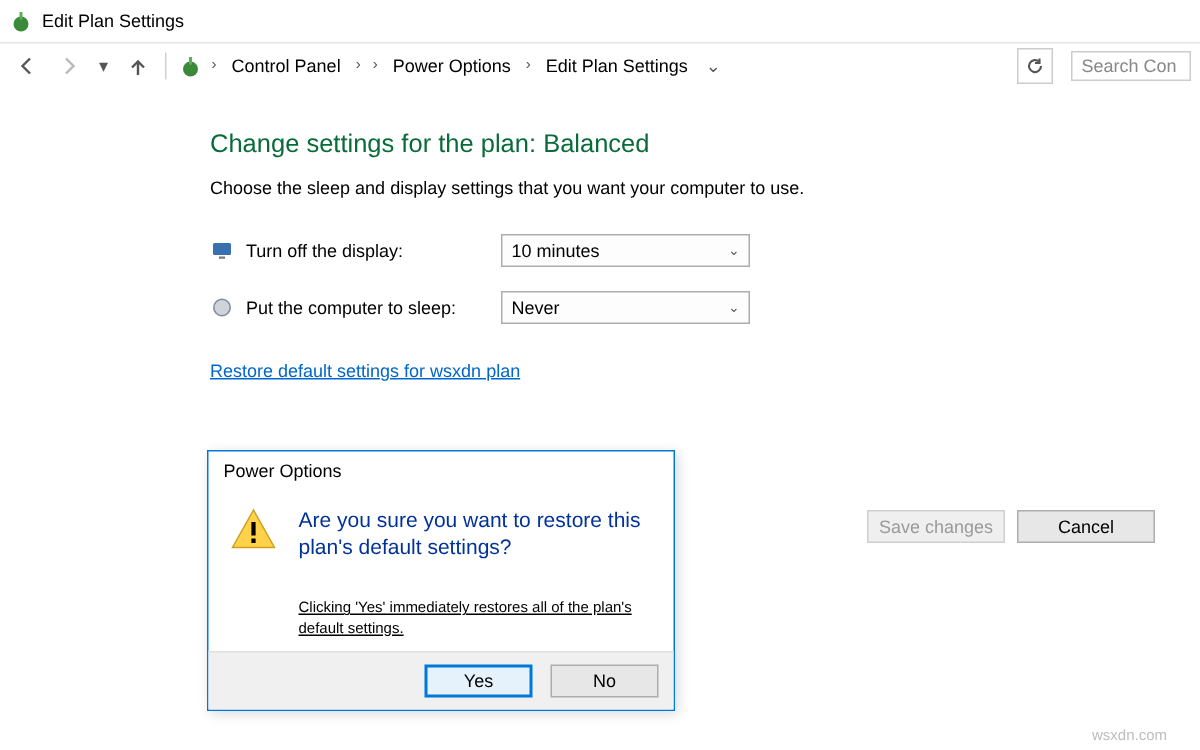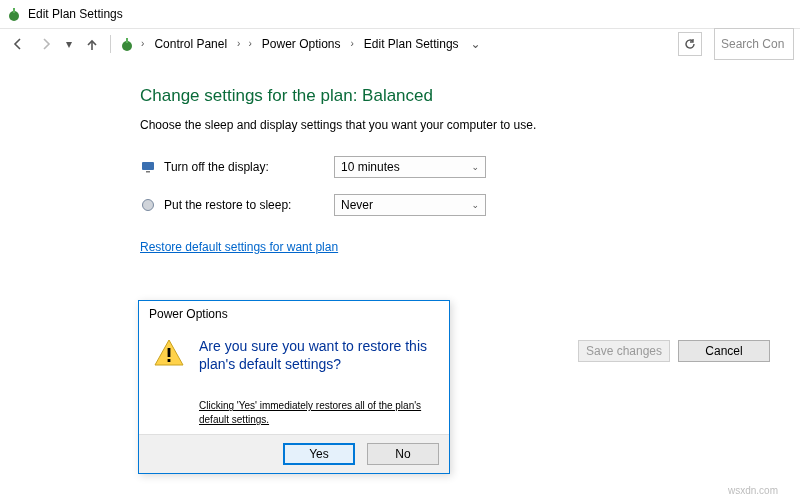--- a/index.html
+++ b/index.html
@@ -15,31 +15,31 @@
     .navbtn { width: 24px; height: 24px; display:flex; align-items:center; justify-content:center; background:transparent; border:none; }
     .navbtn.disabled svg path, .navbtn.disabled svg polyline { stroke:#b8b8b8; }
     .navbtn svg path, .navbtn svg polyline { stroke:#555; fill:none; stroke-width:1.6; }
     .sep-v { width:1px; height:18px; background:#d0d0d0; margin:0 2px; }
     .breadcrumb { display:flex; align-items:center; gap:4px; flex:1; padding-left:2px; }
     .breadcrumb .bc-icon { width:16px; height:16px; }
     .breadcrumb .bc-chev { color:#555; font-size:10px; padding:0 2px; }
     .breadcrumb .bc-item { padding:2px 4px; color:#000; }
     .bc-drop { padding:2px 4px; color:#555; }
     .refresh { width:24px; height:24px; display:flex; align-items:center; justify-content:center; border:1px solid #ccc; background:#fff; }
-    .searchbox { margin-left:8px; height:32px; border:1px solid #ccc; background:#fff; display:flex; align-items:center; padding:0 6px; color:#888; width:80px; overflow:hidden; white-space:nowrap; }
+    .searchbox { margin-left:8px; height:20px; border:1px solid #ccc; background:#fff; display:flex; align-items:center; padding:0 6px; color:#888; width:80px; overflow:hidden; white-space:nowrap; }
 
     
     .content { padding: 28px 0 0 140px; }
     .page-title { color:#0a6b3a; font-size:17px; font-weight:400; margin-bottom:12px; }
     .page-sub { font-size:12px; margin-bottom:24px; }
 
     .setting-row { display:flex; align-items:center; margin-bottom:14px;margin-top:16px; }
     .setting-row .ricon { width:16px; height:16px; margin-right:8px; }
     .setting-row .rlabel { width:170px; font-size:12px; }
-    .dropdown { width:152px; height:22px; border:1px solid #adadad; background:#fdfdfd; display:flex; align-items:center; justify-content:space-between; padding:0 6px; font-size:12px; }
+    .dropdown { width:166px; height:22px; border:1px solid #adadad; background:#fdfdfd; display:flex; align-items:center; justify-content:space-between; padding:0 6px; font-size:12px; }
     .dropdown .dd-chev { font-size:9px; color:#555; }
 
     .link { color:#0066cc; font-size:12px; margin-top:12px; display:inline-block; }
     .link.underlined { text-decoration: underline; }
     .links-block { margin-top:24px; }
     .links-block .link { display:block; margin-top:14px; }
 
     
     .actions { position:absolute; right:30px; top:340px; display:flex; gap:8px; }
     .winbtn { min-width:92px; height:22px; border:1px solid #adadad; background:#e7e7e7; font-size:12px; display:flex; align-items:center; justify-content:center; }
@@ -135,29 +135,29 @@
       <span class="dd-chev">⌄</span>
     </div>
   </div>
 
   <div class="setting-row">
     <span class="ricon">
       <svg viewBox="0 0 16 16">
           <circle cx="8" cy="8" r="5.5" fill="#d0d4da" stroke="#7a8aa0" stroke-width="1"></circle>
         </svg>
     </span>
-    <span class="rlabel">Put the restore to sleep:</span>
+    <span class="rlabel">Put the computer to sleep:</span>
     <div class="dropdown">
       <span>Never</span>
       <span class="dd-chev">⌄</span>
     </div>
   </div>
 
   <div class="links-block">
-    <a class="link underlined">Restore default settings for want plan</a>
+    <a class="link underlined">Restore default settings for wsxdn plan</a>
   </div>
 </div>
 
 <div class="actions">
   <div class="winbtn disabled">Save changes</div>
   <div class="winbtn">Cancel</div>
 </div>
 
 <div class="dialog">
   <div class="dlg-title">Power Options</div>

